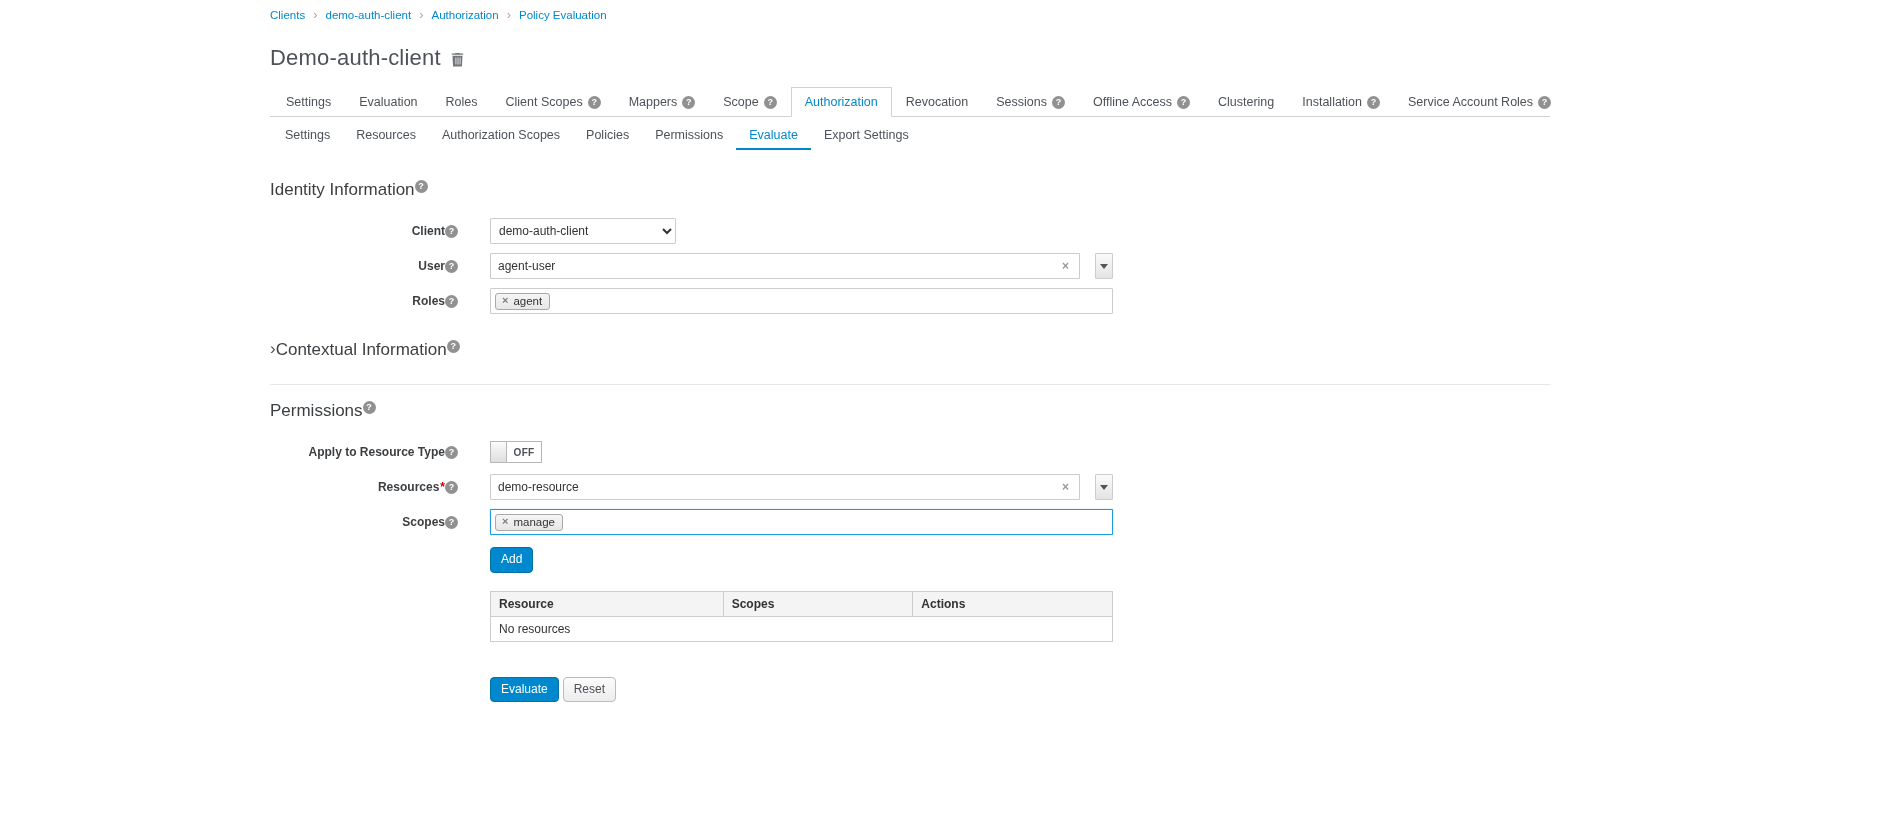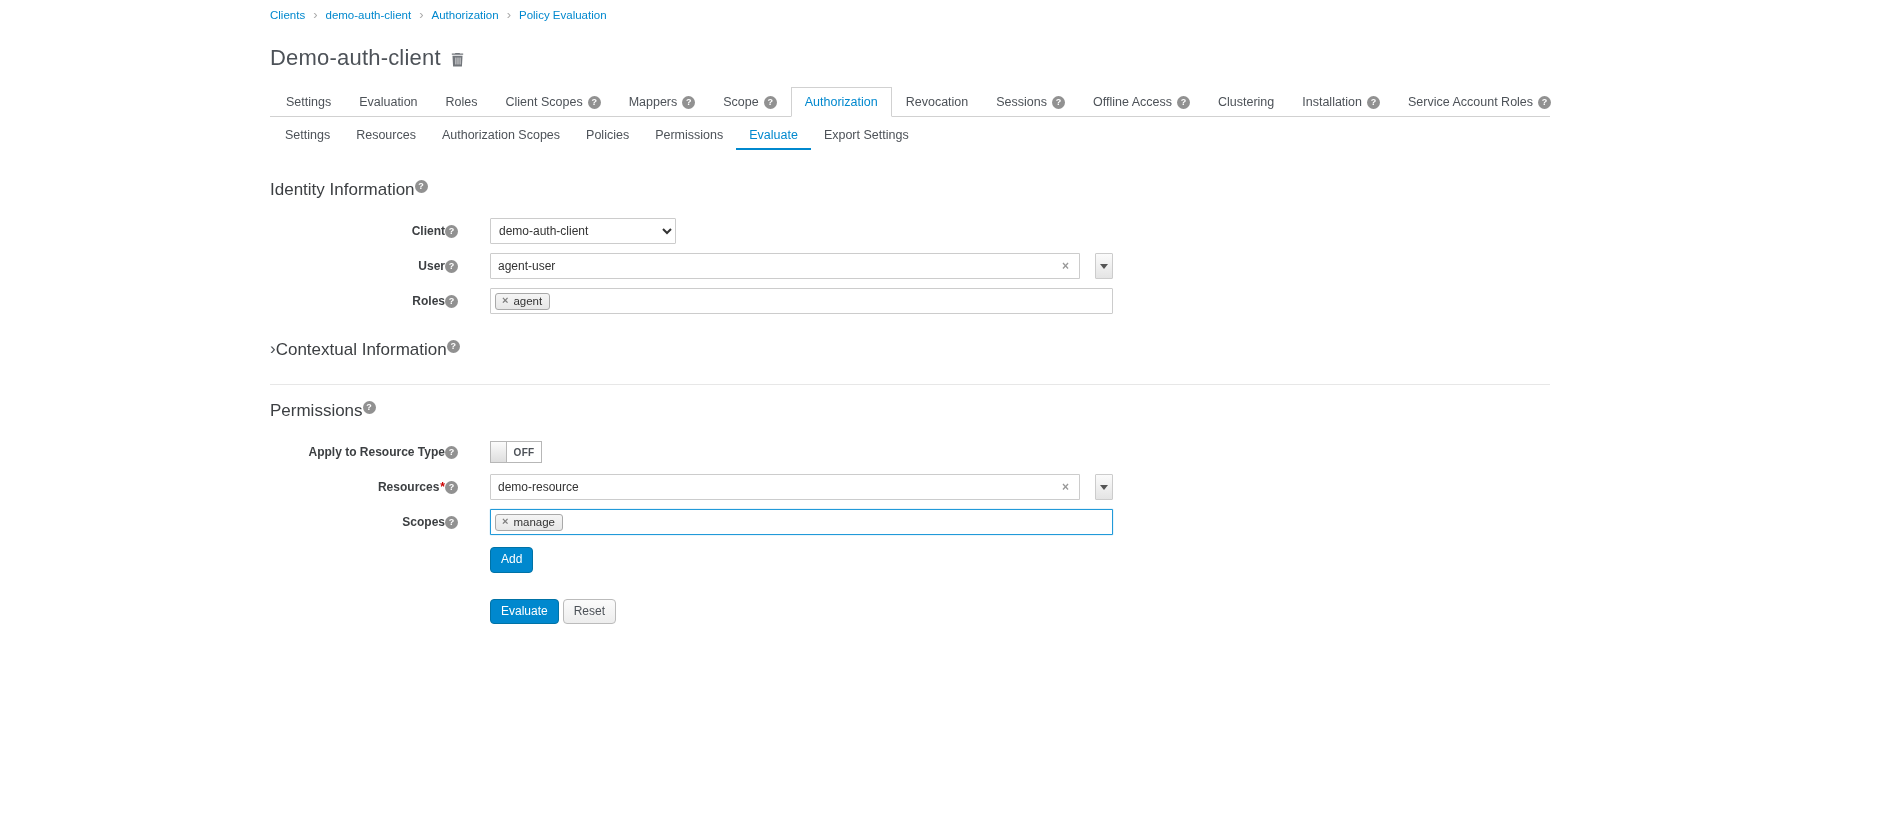--- a/index.html
+++ b/index.html
@@ -299,20 +299,39 @@
         </div>
       </div>
 
       <div class="form-row add-row">
         <div class="form-label"></div>
         <div class="form-control-cell">
           <button class="btn btn-primary">Add</button>
         </div>
       </div>
 
+      <div class="form-row">
+        <div class="form-label"></div>
+        <div class="form-control-cell">
+          <table class="eval-table">
+            <thead>
+              <tr>
+                <th class="col-resource">Resource</th>
+                <th class="col-scopes">Scopes</th>
+                <th class="col-actions">Actions</th>
+              </tr>
+            </thead>
+            <tbody>
+              <tr>
+                <td colspan="3">No resources</td>
+              </tr>
+            </tbody>
+          </table>
+        </div>
+      </div>
 
       <div class="form-row">
         <div class="form-label"></div>
         <div class="form-control-cell actions-row">
           <button class="btn btn-primary">Evaluate</button>
           <button class="btn btn-default">Reset</button>
         </div>
       </div>
     </div>
   </div>

